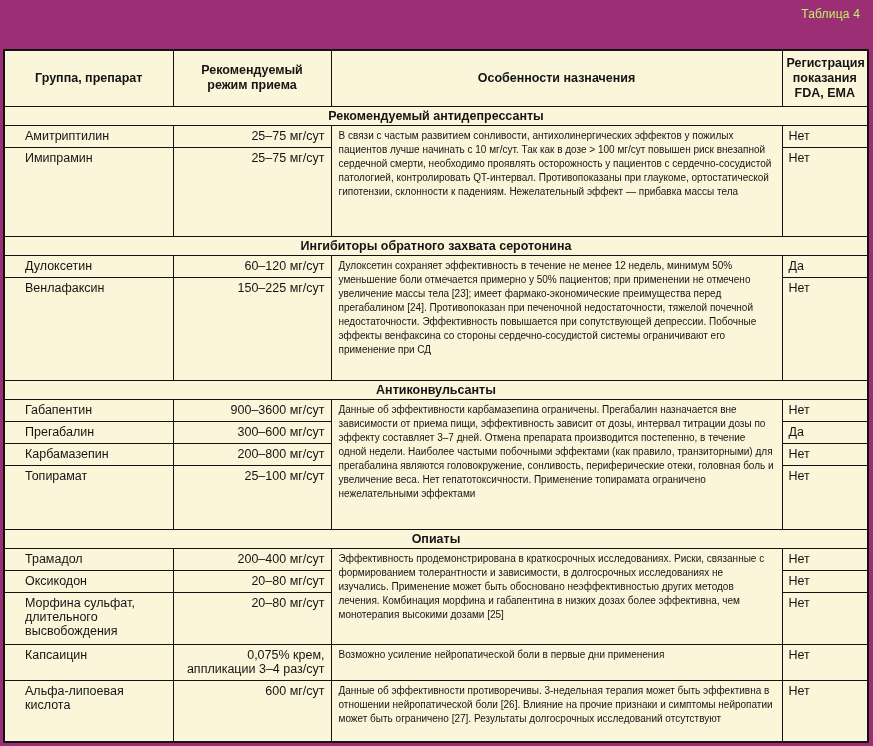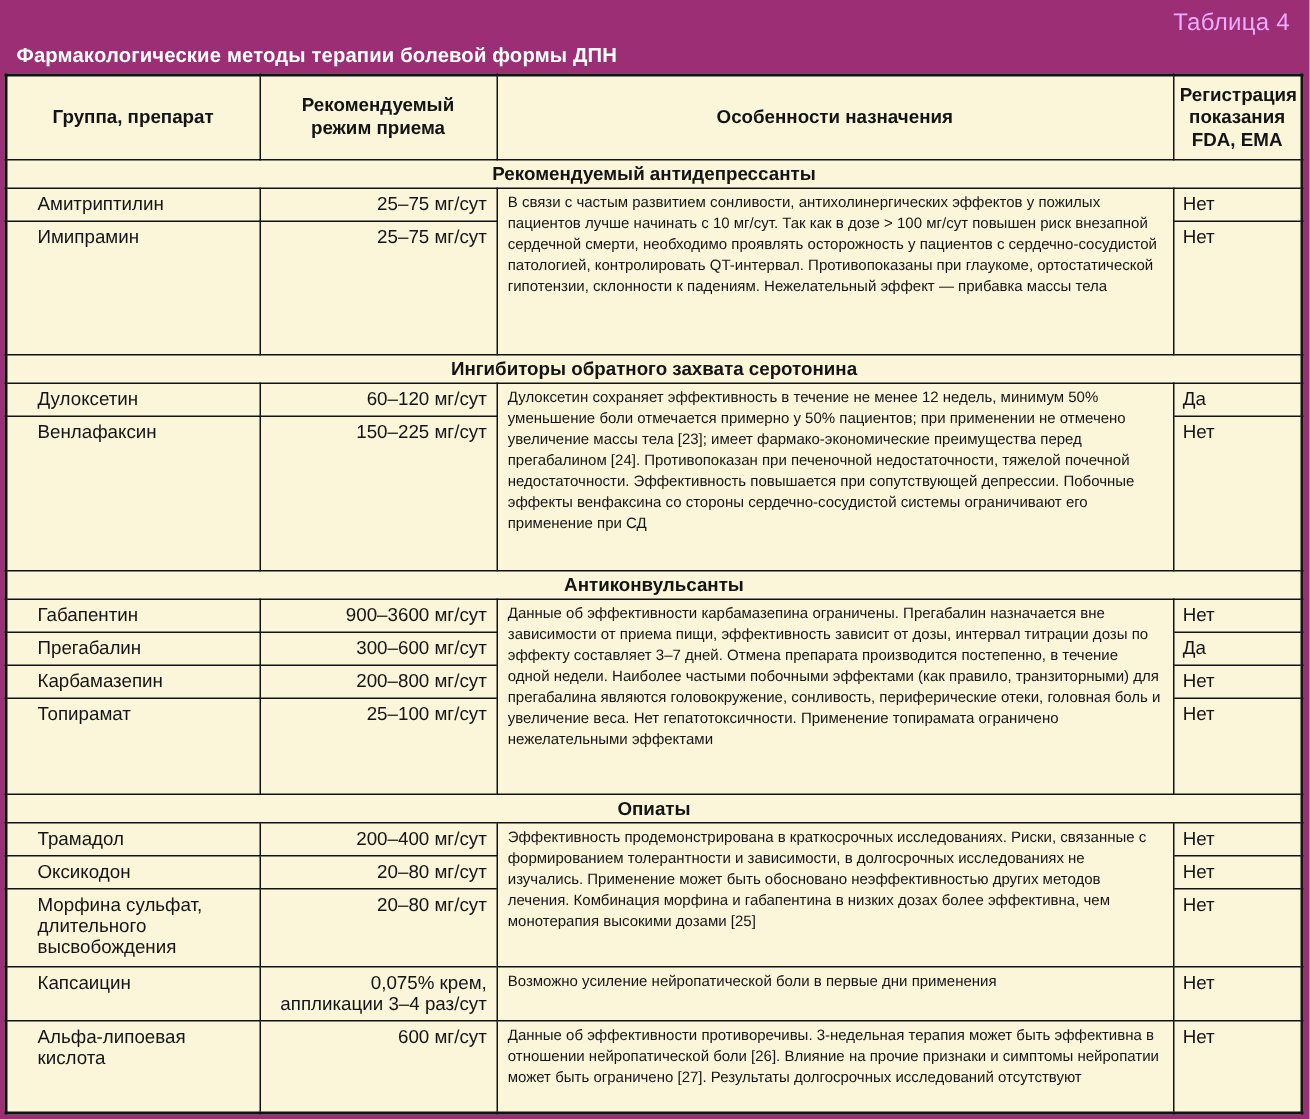--- a/index.html
+++ b/index.html
@@ -6,21 +6,21 @@
   body{
     width:873px;height:746px;overflow:hidden;
     background:#9b2e74;
     font-family:"Liberation Sans","DejaVu Sans",sans-serif;
     color:#141414;
     -webkit-font-smoothing:antialiased;
   }
   .topbar{position:relative;height:49px;}
   .table-number{
     position:absolute;top:7px;right:13px;
-    color:#f0abfc;font-size:16px;letter-spacing:.2px;margin-left:20px;
+    color:#bef264;font-size:12px;letter-spacing:.2px;margin-left:20px;
   }
   .doc-title{
     position:absolute;left:11px;bottom:5px;
     color:#ffffff;font-weight:bold;font-size:13.5px;letter-spacing:.1px;
   }
   table.main{
     margin-left:3px;
     width:864px;
     border-collapse:collapse;
     table-layout:fixed;
@@ -55,21 +55,20 @@
   tr.h62{height:62px;}
   tr.h64{height:64px;}
   tr.h89{height:89px;}
   tr.h103{height:103px;}
 </style>
 </head>
 <body>
 
 <div class="topbar">
   <div class="table-number">Таблица 4</div>
-  <div class="doc-title">Фармакологические методы терапии болевой формы ДПН</div>
 </div>
 
 <table class="main">
   <colgroup>
     <col style="width:169px">
       <col style="width:158px">
       <col style="width:451px">
       <col style="width:86px">
   </colgroup>
   <thead>

